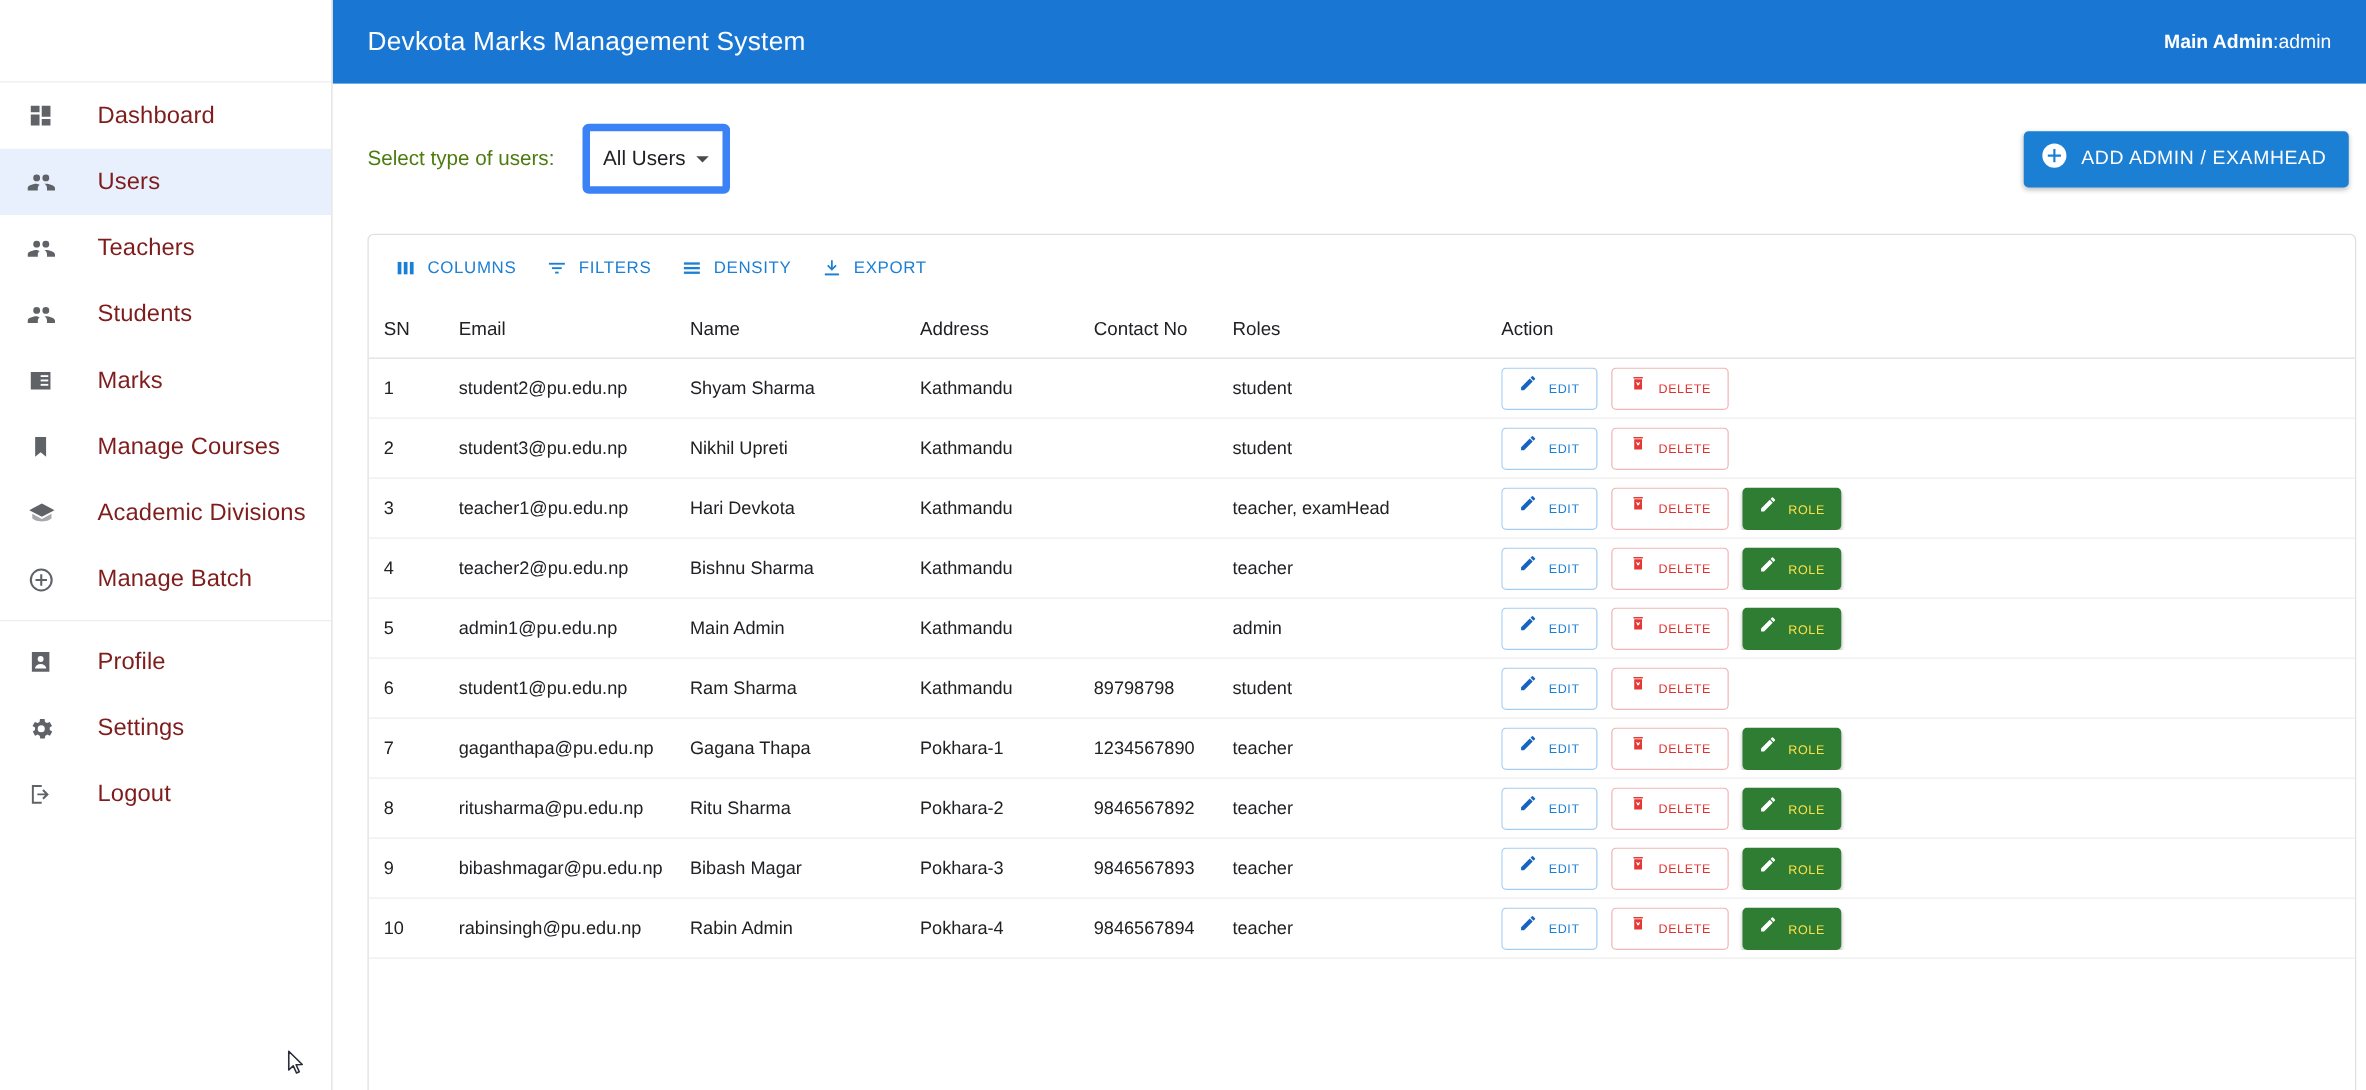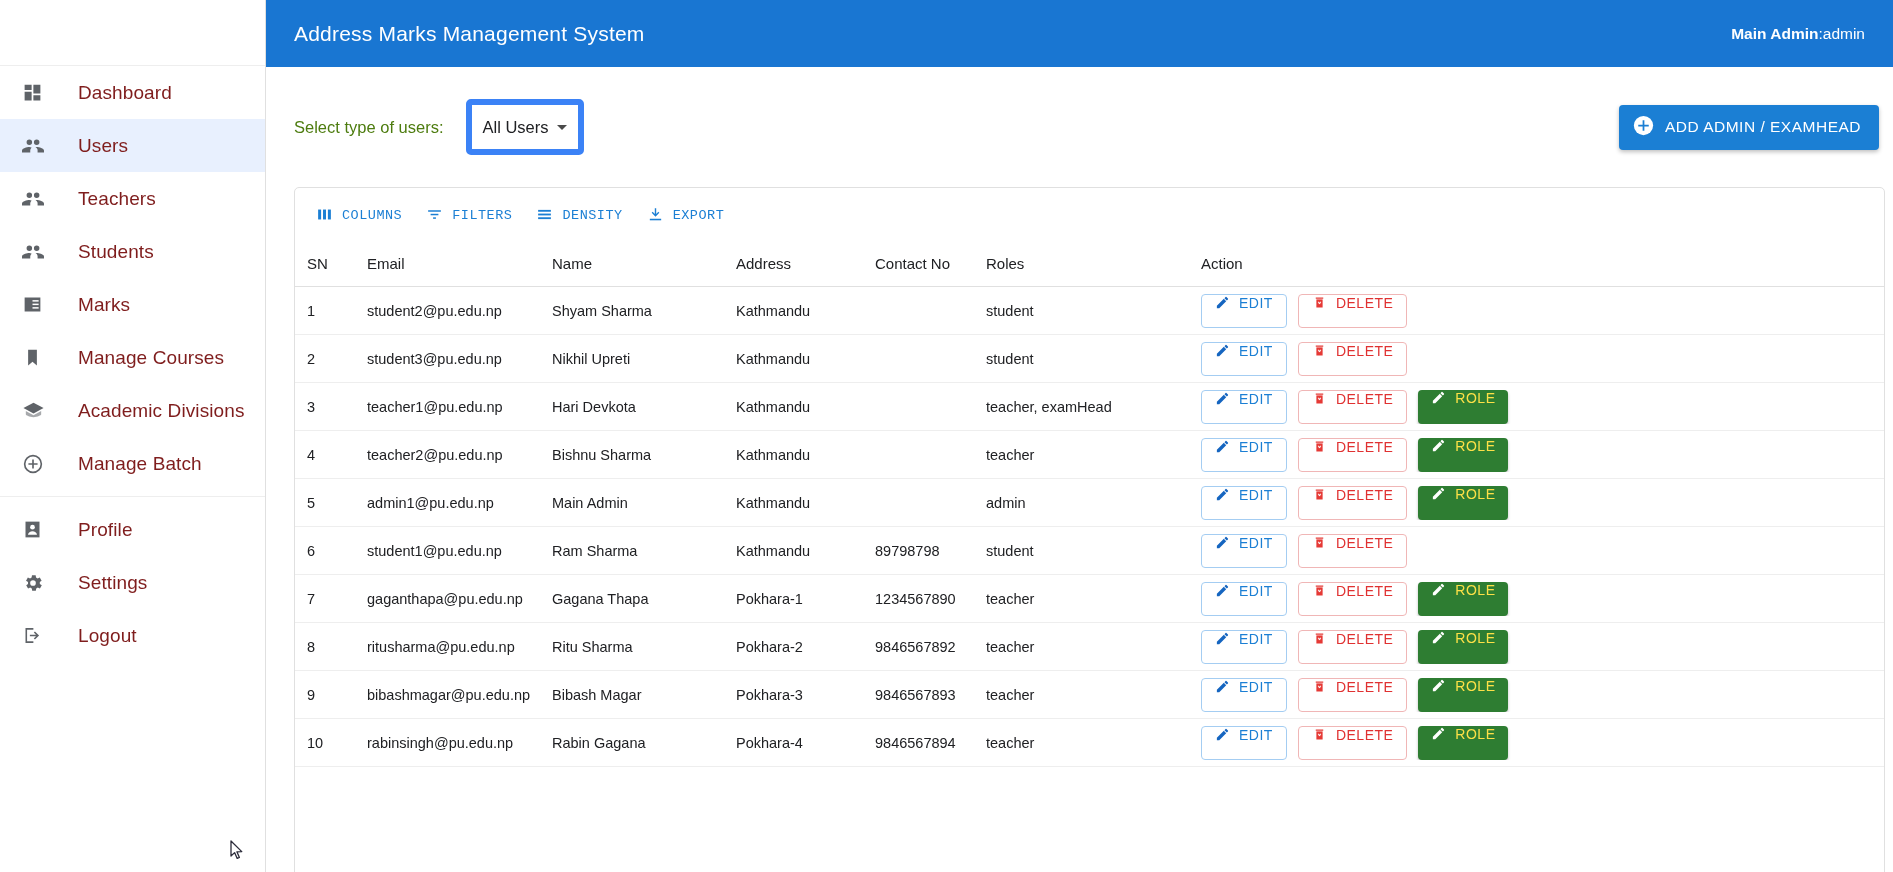--- a/index.html
+++ b/index.html
@@ -163,31 +163,31 @@
   }
   #grid-toolbar {
     height: 52px;
     display: flex;
     align-items: center;
     padding-left: 12px;
     gap: 6px;
   }
   .tb-btn {
     display: flex;
-    align-items: flex-end;
+    align-items: flex-start;
     gap: 9px;
     color: #1b7fd4;
     font-size: 13.5px;
     letter-spacing: .5px;
     padding: 6px 9px;
     border-radius: 4px;
     background: none;
     border: none;
     cursor: pointer;
-    font-family: Liberation Mono, monospace;
+    font-family: Liberation Sans, sans-serif;
   }
   .tb-btn svg { display: block; fill: #1b7fd4; }
 
   .grid-head {
     display: flex;
     align-items: center;
     height: 47px;
     border-bottom: 1px solid #e0e0e0;
     padding: 0 0 0 12px;
   }
@@ -213,25 +213,25 @@
   .c-email   { width: 185px; }
   .c-name    { width: 184px; }
   .c-address { width: 139px; }
   .c-contact { width: 111px; }
   .c-roles   { width: 215px; }
   .c-action  { flex: 1; display: flex; align-items: center; gap: 11px; }
 
   .act-btn {
     height: 34px;
     display: inline-flex;
-    align-items: flex-start;
+    align-items: flex-end;
     gap: 9px;
-    padding: 0 13px;
+    padding: 10px 13px;
     border-radius: 4px;
-    font-size: 14px;
+    font-size: 10px;
     letter-spacing: .5px;
     cursor: pointer;
     background: #fff;
     font-family: "Liberation Sans", sans-serif;
   }
   .act-edit {
     border: 1px solid #a4cdf2;
     color: #1b7fd4;
   }
   .act-edit svg { fill: #1565c0; }
@@ -363,21 +363,21 @@
               <path d="M4 3.5h9v1.8H5.8v13.4H13v1.8H4z"></path>
               <path d="M14.8 7.3 13.5 8.6l2.5 2.5H9v1.8h7l-2.5 2.5 1.3 1.3 4.7-4.7z"></path>
             </svg>
           </span>
           <span class="nav-label">Logout</span>
         </div>
       </div>
   </nav>
 
   <header id="topbar">
-    <div id="app-title">Address Marks Management System</div>
+    <div id="app-title">Devkota Marks Management System</div>
     <div id="user-box">
       <span id="user-name">Main Admin</span><span id="user-role">:admin</span>
     </div>
   </header>
 
   <main id="content">
 
     <div id="controls-row">
       <div id="select-group">
         <span id="select-label">Select type of users:</span>
@@ -710,21 +710,21 @@
                 <span class=""><svg width="15" height="15" viewBox="0 0 24 24">
                     <path d="M3 17.2V21h3.8L17.9 9.9l-3.8-3.8zM20.7 7.1a1 1 0 0 0 0-1.4l-2.4-2.4a1 1 0 0 0-1.4 0l-1.8 1.8 3.8 3.8z"></path>
                   </svg></span>
                 <span>ROLE</span>
               </button>
             </div>
           </div>
           <div class="grid-row">
             <div class="cell c-sn">10</div>
             <div class="cell c-email">rabinsingh@pu.edu.np</div>
-            <div class="cell c-name">Rabin Gagana</div>
+            <div class="cell c-name">Rabin Admin</div>
             <div class="cell c-address">Pokhara-4</div>
             <div class="cell c-contact">9846567894</div>
             <div class="cell c-roles">teacher</div>
             <div class="cell c-action">
               <button class="act-btn act-edit">
                 <span class=""><svg width="15" height="15" viewBox="0 0 24 24">
                     <path d="M3 17.2V21h3.8L17.9 9.9l-3.8-3.8zM20.7 7.1a1 1 0 0 0 0-1.4l-2.4-2.4a1 1 0 0 0-1.4 0l-1.8 1.8 3.8 3.8z"></path>
                   </svg></span>
                 <span>EDIT</span>
               </button>

